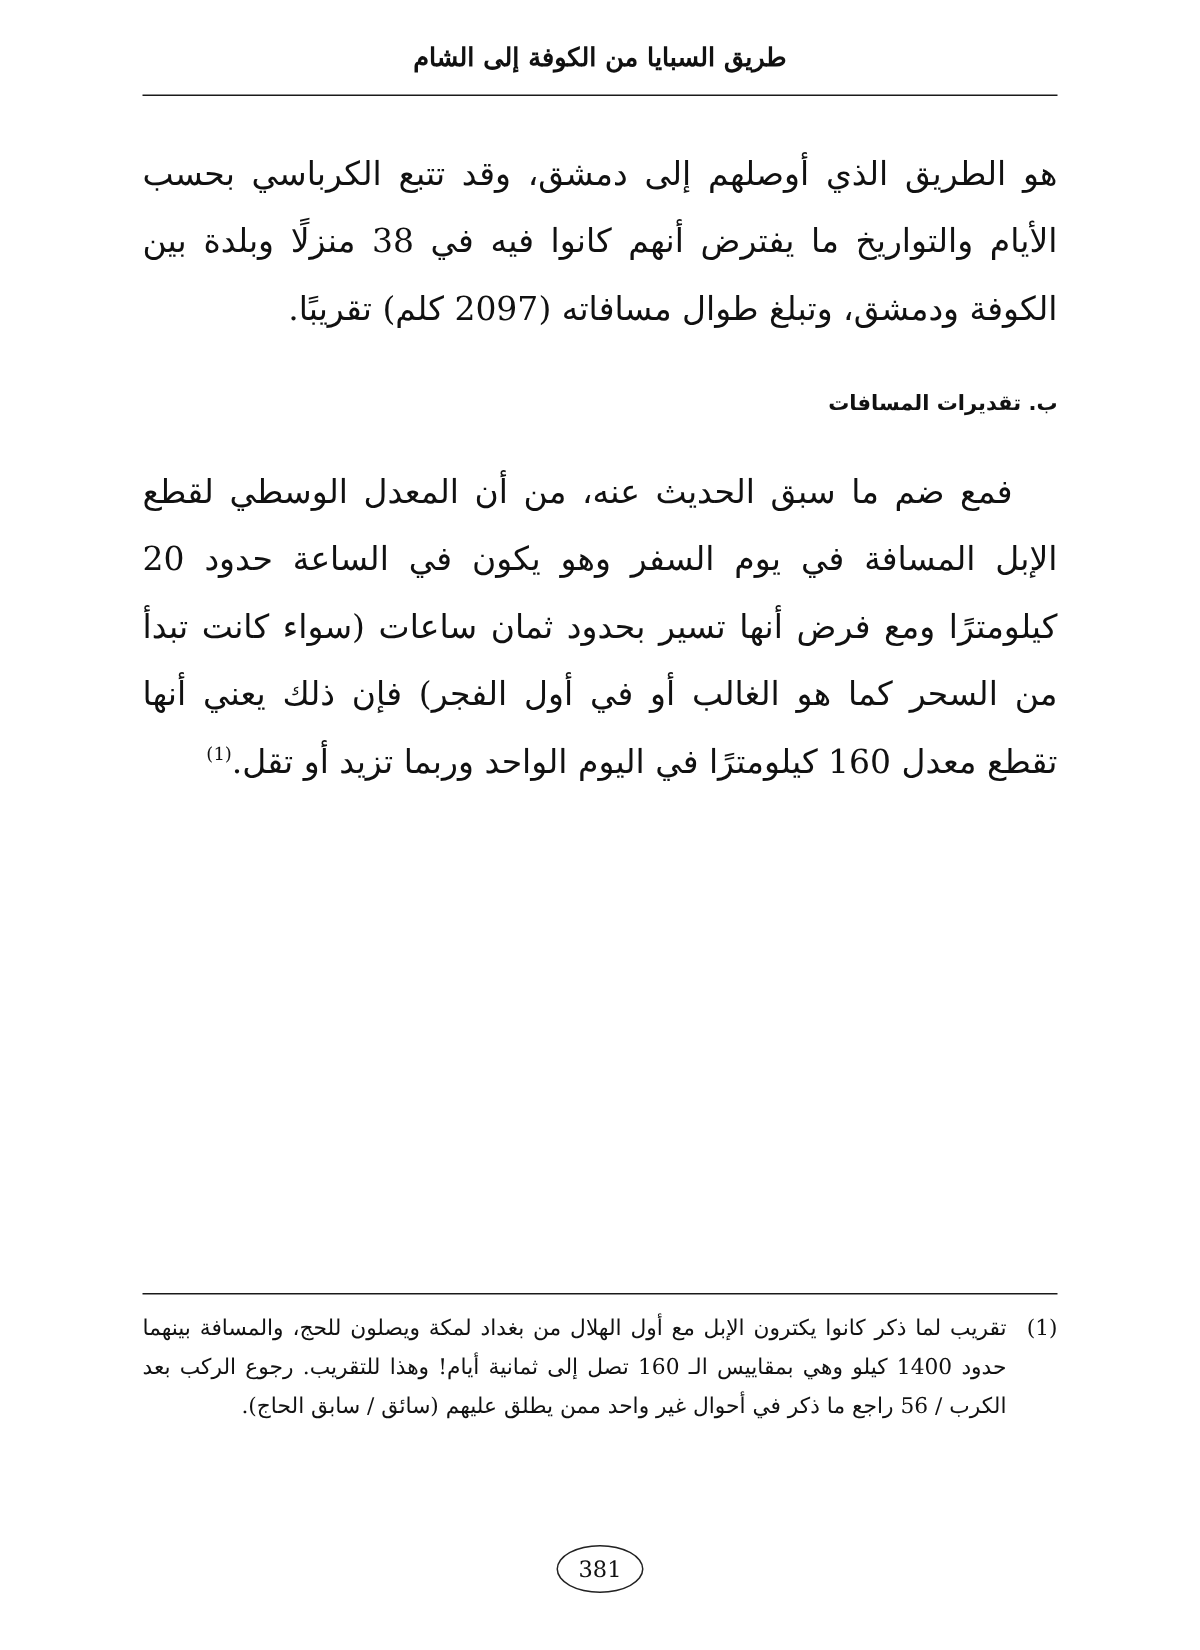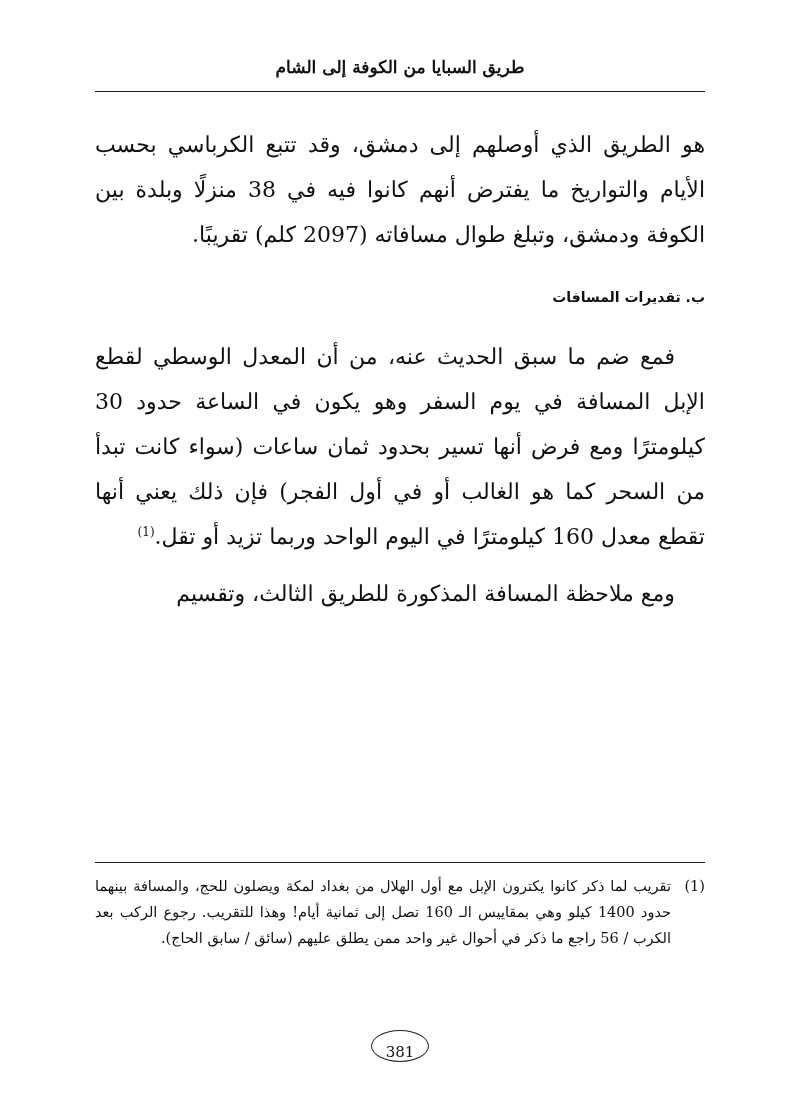--- a/index.html
+++ b/index.html
@@ -22,21 +22,21 @@
     position: absolute;
     top: 0;
     right: 95px;
     left: 95px;
     direction: rtl;
   }
   .running-head {
     text-align: center;
     font-size: 17px;
     font-weight: bold;
-    padding-top: 57px;
+    padding-top: 28px;
     letter-spacing: 0.2px;
   }
   .head-rule {
     border: 0;
     border-top: 1.6px solid #1a1a1a;
     margin: 14px 0 0 0;
   }
   .body-text {
     margin-top: 30px;
     font-size: 22px;
@@ -89,21 +89,21 @@
   .page-number-badge {
     position: absolute;
     bottom: 38px;
     left: 50%;
     transform: translateX(-50%);
     width: 56px;
     height: 30px;
     border: 1.2px solid #222222;
     border-radius: 50%;
     display: flex;
-    align-items: flex-end;
+    align-items: center;
     justify-content: center;
     font-size: 15px;
     font-family: "DejaVu Serif", "Liberation Serif", serif;
   }
 </style>
 </head>
 <body>
 
 <div class="page">
 
@@ -113,23 +113,22 @@
 
     <hr class="head-rule">
 
     <div class="body-text">
 
       <p>هو الطريق الذي أوصلهم إلى دمشق، وقد تتبع الكرباسي بحسب الأيام والتواريخ ما يفترض أنهم كانوا فيه في 38 منزلًا وبلدة بين الكوفة ودمشق، وتبلغ طوال مسافاته (2097 كلم) تقريبًا.</p>
 
       <div class="section-heading">ب. تقديرات المسافات</div>
 
 
-      <p class="indent"><span>فمع ضم ما سبق الحديث عنه، من أن المعدل الوسطي لقطع الإبل المسافة في يوم السفر وهو يكون في الساعة حدود 30 كيلومترًا ومع فرض أنها تسير بحدود ثمان ساعات (سواء كانت تبدأ من السحر كما هو الغالب أو في أول الفجر) فإن ذلك يعني أنها تقطع معدل 160 كيلومترًا في اليوم الواحد وربما تزيد أو تقل.</span><sup class="fn-ref">(1)</sup></p>
+      <p class="indent"><span>فمع ضم ما سبق الحديث عنه، من أن المعدل الوسطي لقطع الإبل المسافة في يوم السفر وهو يكون في الساعة حدود 20 كيلومترًا ومع فرض أنها تسير بحدود ثمان ساعات (سواء كانت تبدأ من السحر كما هو الغالب أو في أول الفجر) فإن ذلك يعني أنها تقطع معدل 160 كيلومترًا في اليوم الواحد وربما تزيد أو تقل.</span><sup class="fn-ref">(1)</sup></p>
 
-      <p class="indent">ومع ملاحظة المسافة المذكورة للطريق الثالث، وتقسيم</p>
 
     </div>
   </div>
 
   <div class="footnote-area">
     <hr class="footnote-rule">
     <div class="footnote">
       <span class="fn-marker">(1)</span>
       <span>تقريب لما ذكر كانوا يكترون الإبل مع أول الهلال من بغداد لمكة ويصلون للحج، والمسافة بينهما حدود 1400 كيلو وهي بمقاييس الـ 160 تصل إلى ثمانية أيام! وهذا للتقريب. رجوع الركب بعد الكرب / 56 راجع ما ذكر في أحوال غير واحد ممن يطلق عليهم (سائق / سابق الحاج).</span>
     </div>

